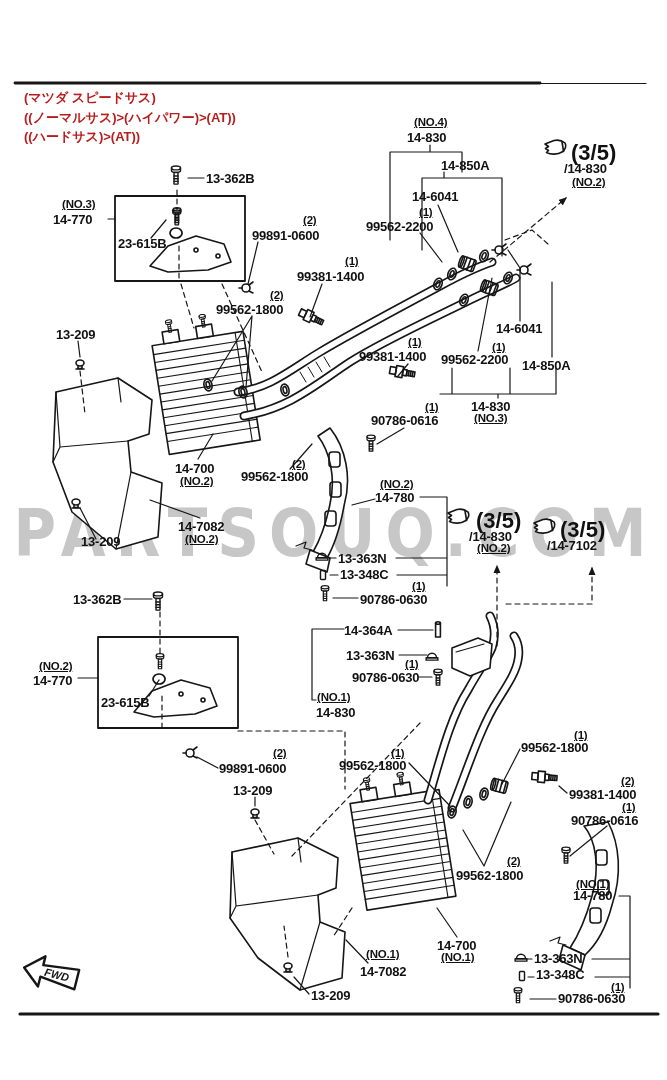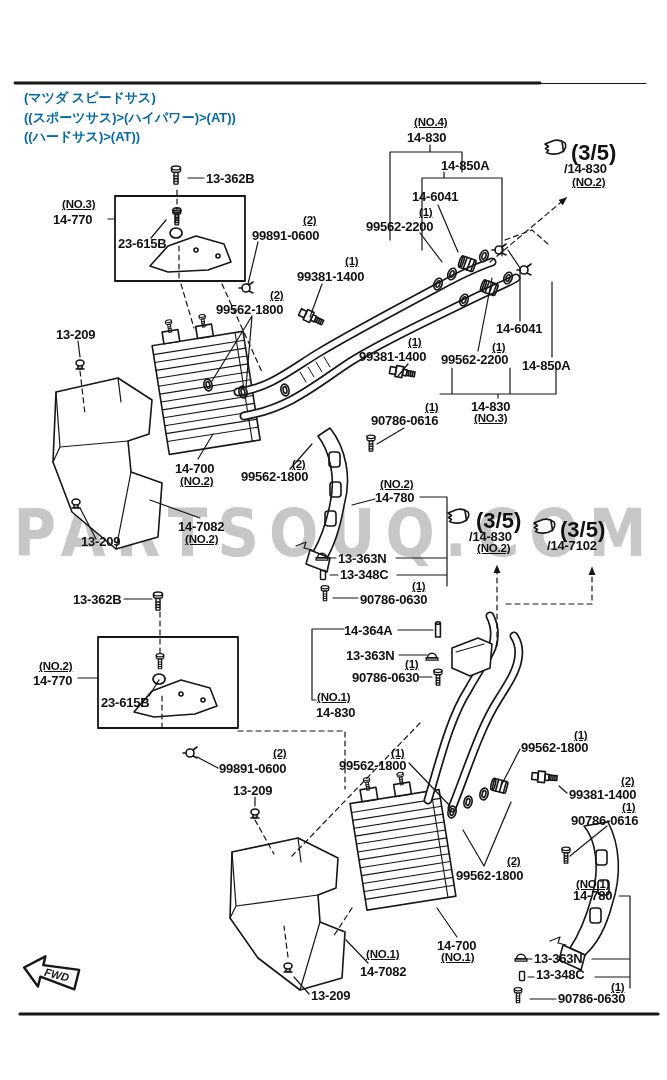--- a/index.html
+++ b/index.html
@@ -3,21 +3,21 @@
 <meta charset="utf-8">
 <style>
   html,body{margin:0;padding:0;background:#fff;}
   .page{position:relative;width:667px;height:1080px;background:#fff;overflow:hidden;
         font-family:"Liberation Sans",sans-serif;}
   .wm{position:absolute;left:-10px;top:500px;width:690px;z-index:0;text-align:center;
       font-family:"DejaVu Sans",sans-serif;font-weight:bold;font-size:58px;color:#c7c7c7;
       letter-spacing:10px;transform:scaleY(1.12);white-space:nowrap;}
   .art{position:absolute;left:0;top:0;z-index:1;}
   .jp{position:absolute;left:24px;top:88px;z-index:2;font-weight:bold;font-size:13px;
-      line-height:19.5px;color:#0369a1;white-space:nowrap;}
+      line-height:19.5px;color:#b91c1c;white-space:nowrap;}
   .lbl{position:absolute;z-index:2;font-weight:bold;font-size:13px;color:#111;
        white-space:nowrap;letter-spacing:-0.2px;}
   .sm{font-size:11.5px;text-decoration:underline;}
   .ref{font-size:22px;letter-spacing:0;}
 </style>
 </head>
 <body>
 
 <div class="page">
 
@@ -289,21 +289,21 @@
       </g>
 
     <g transform="translate(28,952) rotate(14)">
       <polygon points="0,16 18,0 18,9 54,5 54,25 18,21 18,31" fill="#fff" stroke-width="2.4"></polygon>
       <text x="21" y="19" font-size="11" font-weight="bold" font-style="italic" fill="#161616" stroke="none" font-family="Liberation Sans, sans-serif">FWD</text>
     </g>
   </svg>
 
   <div class="jp">
     <div>(マツダ スピードサス)</div>
-    <div>((スポーツサス)&gt;(ハイパワー)&gt;(AT))</div>
+    <div>((ノーマルサス)&gt;(ハイパワー)&gt;(AT))</div>
     <div>((ハードサス)&gt;(AT))</div>
   </div>
 
   <div class="lbl" style="left:206px;top:171px">13-362B</div>
   <div class="lbl sm" style="left:62px;top:198px">(NO.3)</div>
   <div class="lbl" style="left:53px;top:212px">14-770</div>
   <div class="lbl" style="left:118px;top:236px">23-615B</div>
   <div class="lbl sm" style="left:303px;top:214px">(2)</div>
   <div class="lbl" style="left:252px;top:228px">99891-0600</div>
   <div class="lbl sm" style="left:345px;top:255px">(1)</div>

